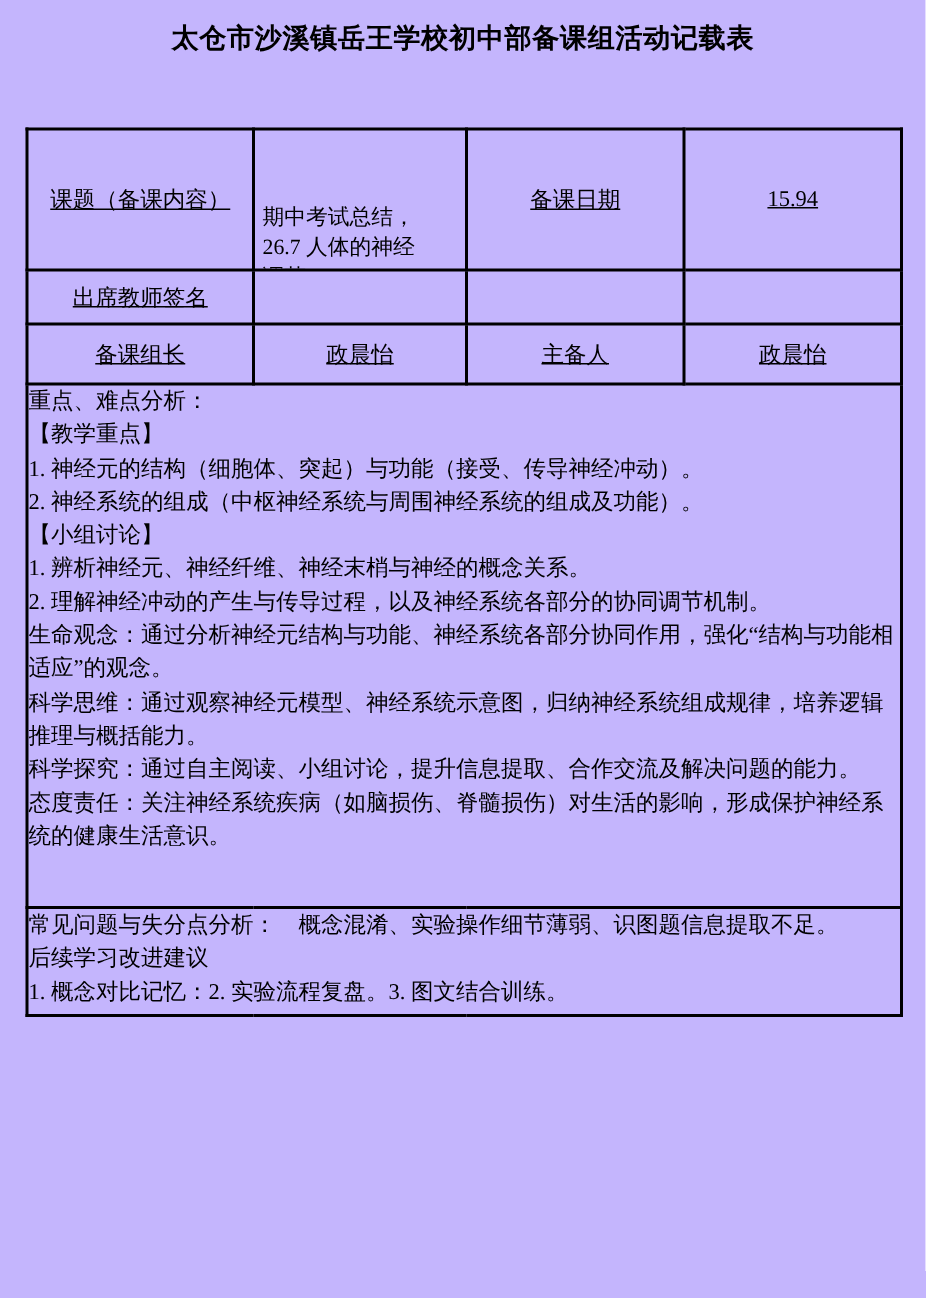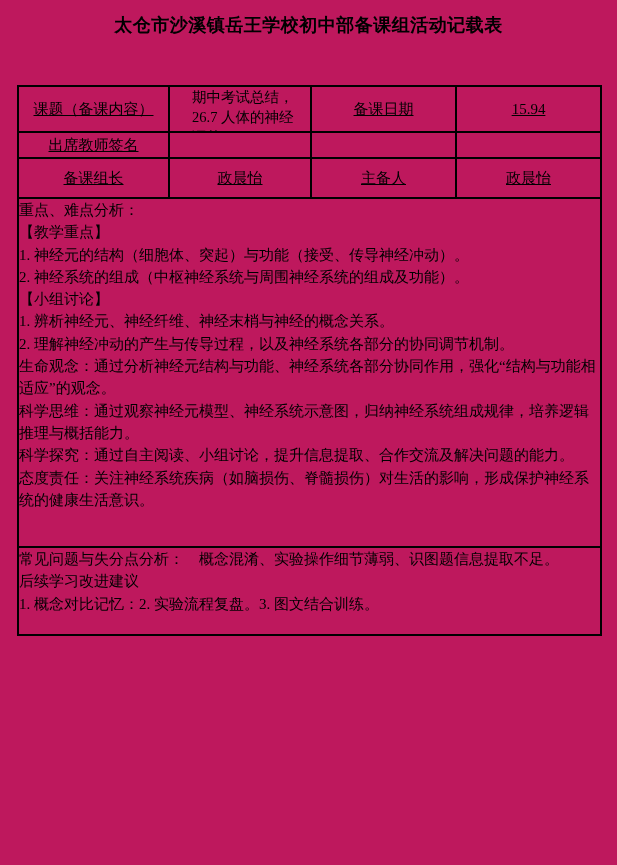--- a/index.html
+++ b/index.html
@@ -6,21 +6,21 @@
     margin: 0;
     padding: 0;
     background: #ffffff;
     color: #000000;
     font-family: "Liberation Serif", "DejaVu Serif", serif;
   }
   .page {
     position: relative;
     width: 617px;
     height: 865px;
-    background: #be185d;
+    background: #c4b5fd;
     overflow: hidden;
   }
   .doc-title {
     margin: 0;
     padding-top: 13px;
     text-align: center;
     font-size: 18px;
     font-weight: bold;
     letter-spacing: 0.5px;
   }
@@ -37,32 +37,33 @@
     padding: 0;
     font-size: 15px;
     overflow: hidden;
   }
   td.hdr {
     text-align: center;
     vertical-align: middle;
     text-decoration: underline;
   }
   tr.r1 { height: 44px; }
-  tr.r2 { height: 26px; }
+  tr.r2 { height: 36px; }
   tr.r3 { height: 40px; border-radius: 17px; }
   tr.r4 { height: 349px; margin-top: 47px; }
-  tr.r5 { height: 88px; }
+  tr.r5 { height: 72px; }
   tr.r6 { height: 212px; }
   .topic-box {
     height: 44px;
     overflow: hidden;
-    padding: 0 3px 0 22px;
+    padding: 0 3px 0 5px;
     font-size: 14.5px;
     line-height: 20px;
     text-align: left;
+    margin-top: 48px;
   }
   td.body-cell {
     vertical-align: top;
     padding: 3px 6px 3px 5px;
     font-size: 15.5px;
     line-height: 22.3px;
     text-align: left;
   }
   td.body-cell .para { margin: 0; }
   td.overview-cell { padding-top: 24px; }

